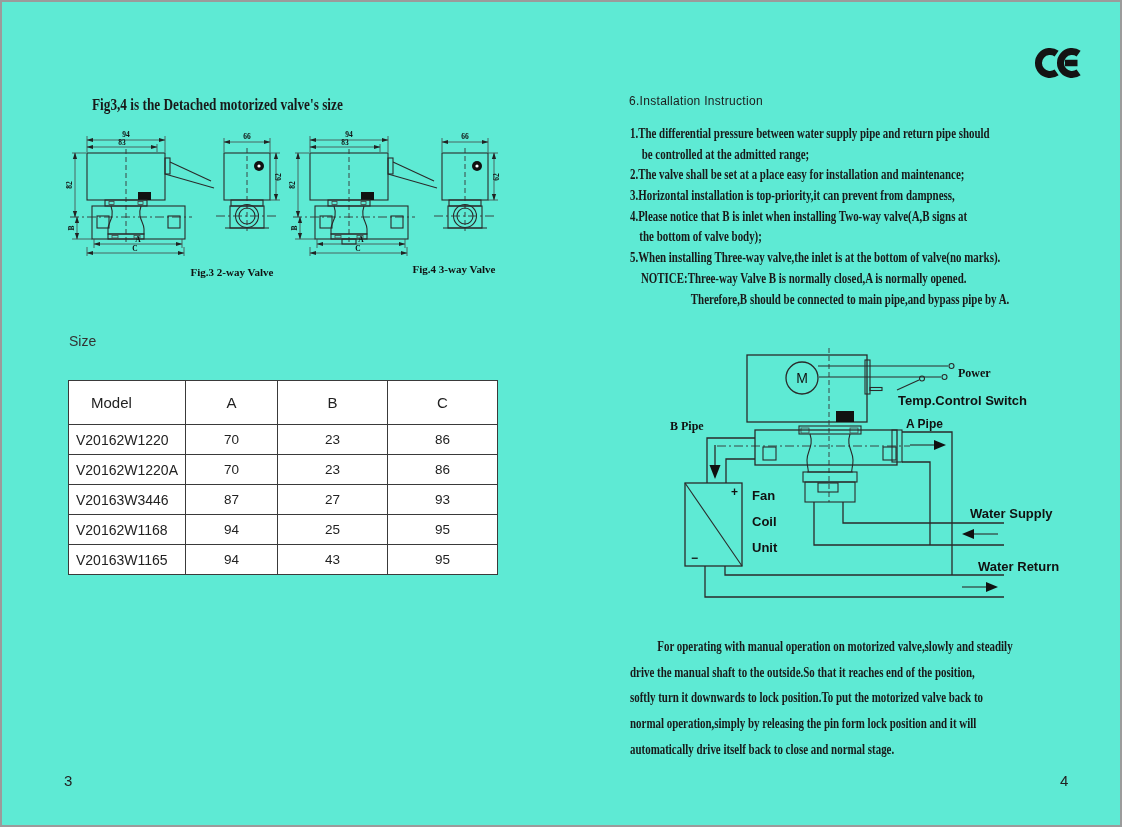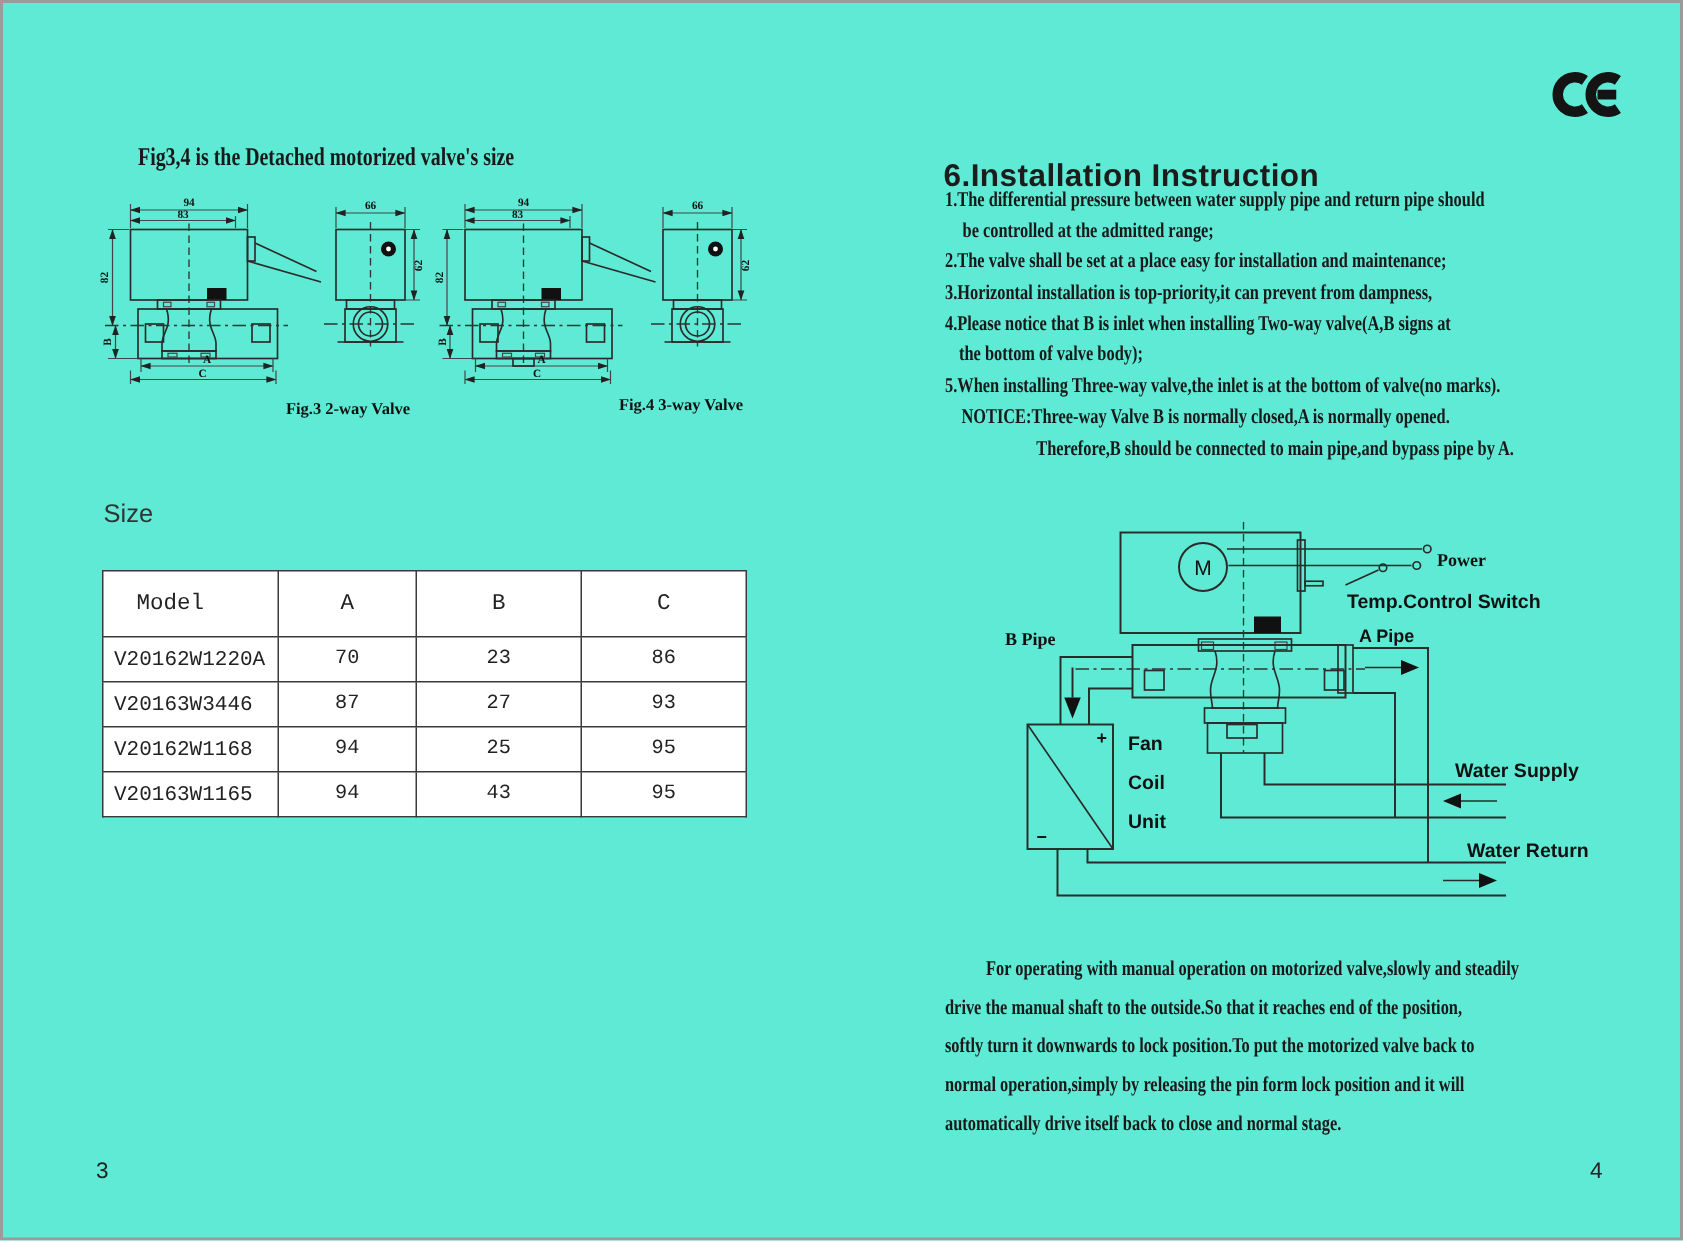--- a/index.html
+++ b/index.html
@@ -3,36 +3,36 @@
 <meta charset="utf-8">
 <style>
   html,body{margin:0;padding:0;background:#fff;}
   .sheet{position:relative;width:1122px;height:827px;background:#5eead4;
          border:2px solid #9b9b9b;box-sizing:border-box;overflow:hidden;}
   .abs{position:absolute;}
   .serifb{font-family:"Liberation Serif",serif;font-weight:bold;color:#191919;}
   .sans{font-family:"Liberation Sans",sans-serif;color:#1c1c1c;}
   .squish{transform:scale(0.78,1);transform-origin:0 0;}
   .title{left:90px;top:93px;font-size:17px;white-space:nowrap;}
-  .heading{left:627px;top:104px;font-size:21px;letter-spacing:.3px;white-space:nowrap;font-weight:bold;}
+  .heading{left:627px;top:92px;font-size:12px;letter-spacing:.3px;white-space:nowrap;}
   .instr{left:628px;top:122px;font-size:14px;line-height:20.7px;white-space:nowrap;}
   .instr .ln{height:20.7px;}
   .instr .ln.i1{margin-left:15px;}
   .instr .ln.i2{margin-left:12px;}
   .instr .ln.i3{margin-left:14px;}
   .instr .ln.i4{margin-left:78px;}
   .para{left:628px;top:632px;font-size:14px;line-height:25.7px;white-space:nowrap;}
   .para .ln{height:25.7px;}
   .para .ln.first{margin-left:35px;}
-  .size-label{left:67px;top:331px;font-size:17px;color:#333;}
+  .size-label{left:67px;top:331px;font-size:14px;color:#333;}
   .pageno{font-size:15px;color:#222;}
   .pg3{left:62px;top:770px;}
   .pg4{left:1058px;top:770px;}
   table.vtable{position:absolute;left:66px;top:378px;border-collapse:collapse;background:#fff;}
-  .vtable th,.vtable td{border:1.2px solid #3a3a3a;font-family:Liberation Mono, monospace;
+  .vtable th,.vtable td{border:1.2px solid #3a3a3a;font-family:Liberation Sans, sans-serif;
                         color:#222;font-weight:normal;}
   .vtable th{height:41px;font-size:15px;text-align:center;}
   .vtable th.mh{text-align:left;padding-left:22px;}
   .vtable td{height:27px;font-size:13.5px;text-align:center;}
   .vtable td.mc{text-align:left;padding-left:7px;font-size:14px;}
   
   svg .ln1{stroke:#2a2a2a;stroke-width:1.1;fill:none;}
   svg .ln2{stroke:#2a2a2a;stroke-width:1.3;fill:none;}
   svg .thin{stroke:#444;stroke-width:0.8;fill:none;}
   svg .dashv{stroke:#333;stroke-width:0.9;fill:none;stroke-dasharray:5,3;}
@@ -149,20 +149,26 @@
         <col style="width:110px">
       </colgroup>
     <tbody>
         <tr>
       <th class="mh">Model</th>
       <th>A</th>
       <th>B</th>
       <th>C</th>
     </tr>
     <tr>
+      <td class="mc">V20162W1220</td>
+      <td>70</td>
+      <td>23</td>
+      <td>86</td>
+    </tr>
+    <tr>
       <td class="mc">V20162W1220A</td>
       <td>70</td>
       <td>23</td>
       <td>86</td>
     </tr>
     <tr>
       <td class="mc">V20163W3446</td>
       <td>87</td>
       <td>27</td>
       <td>93</td>

